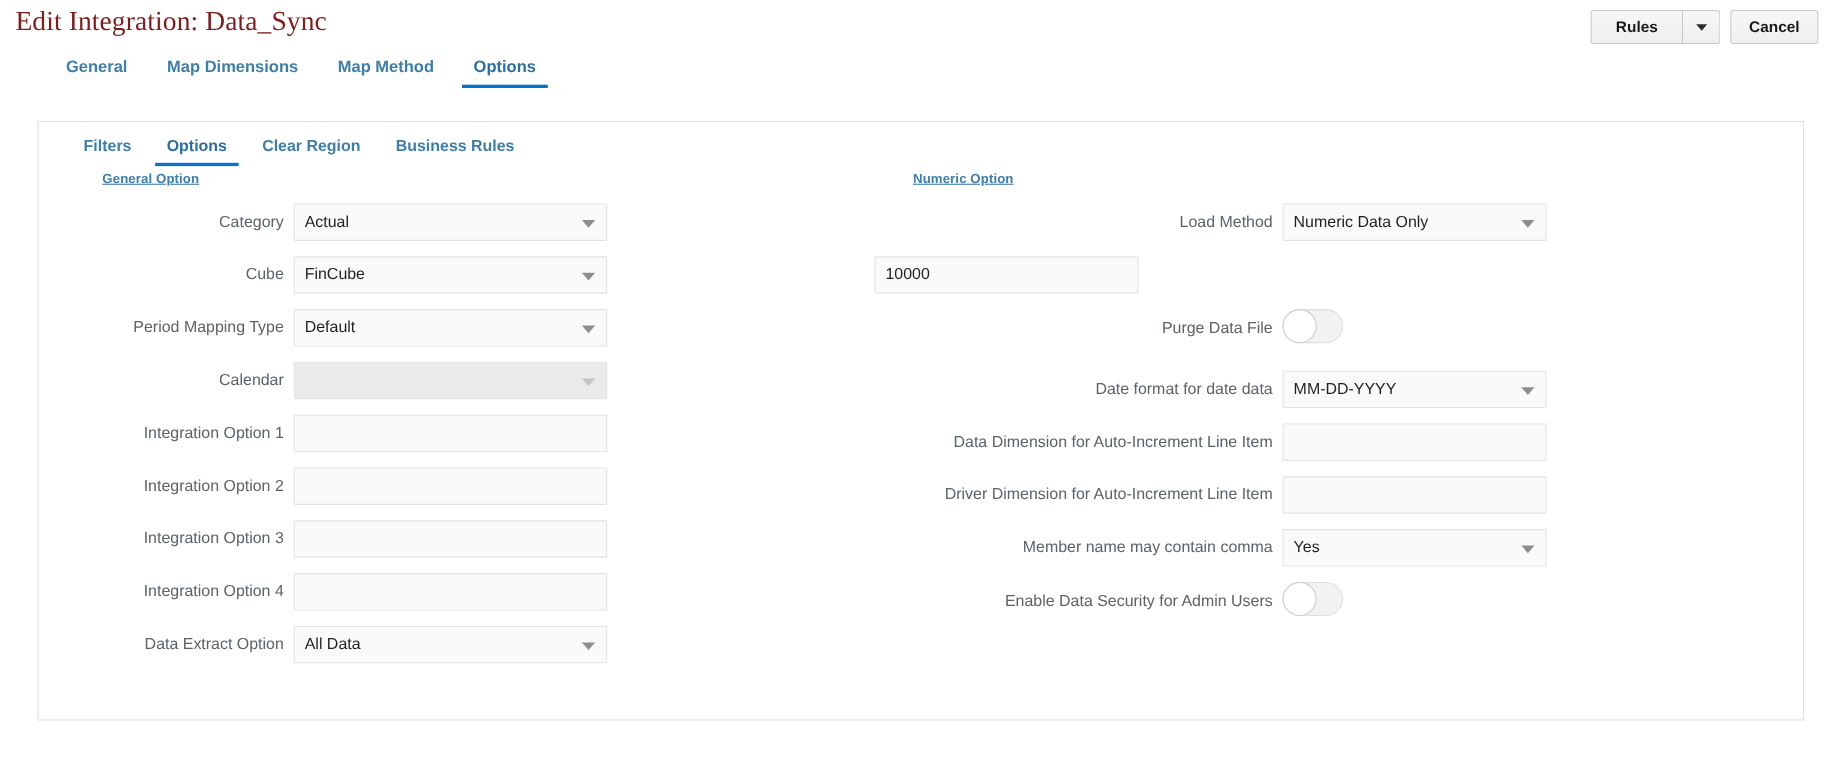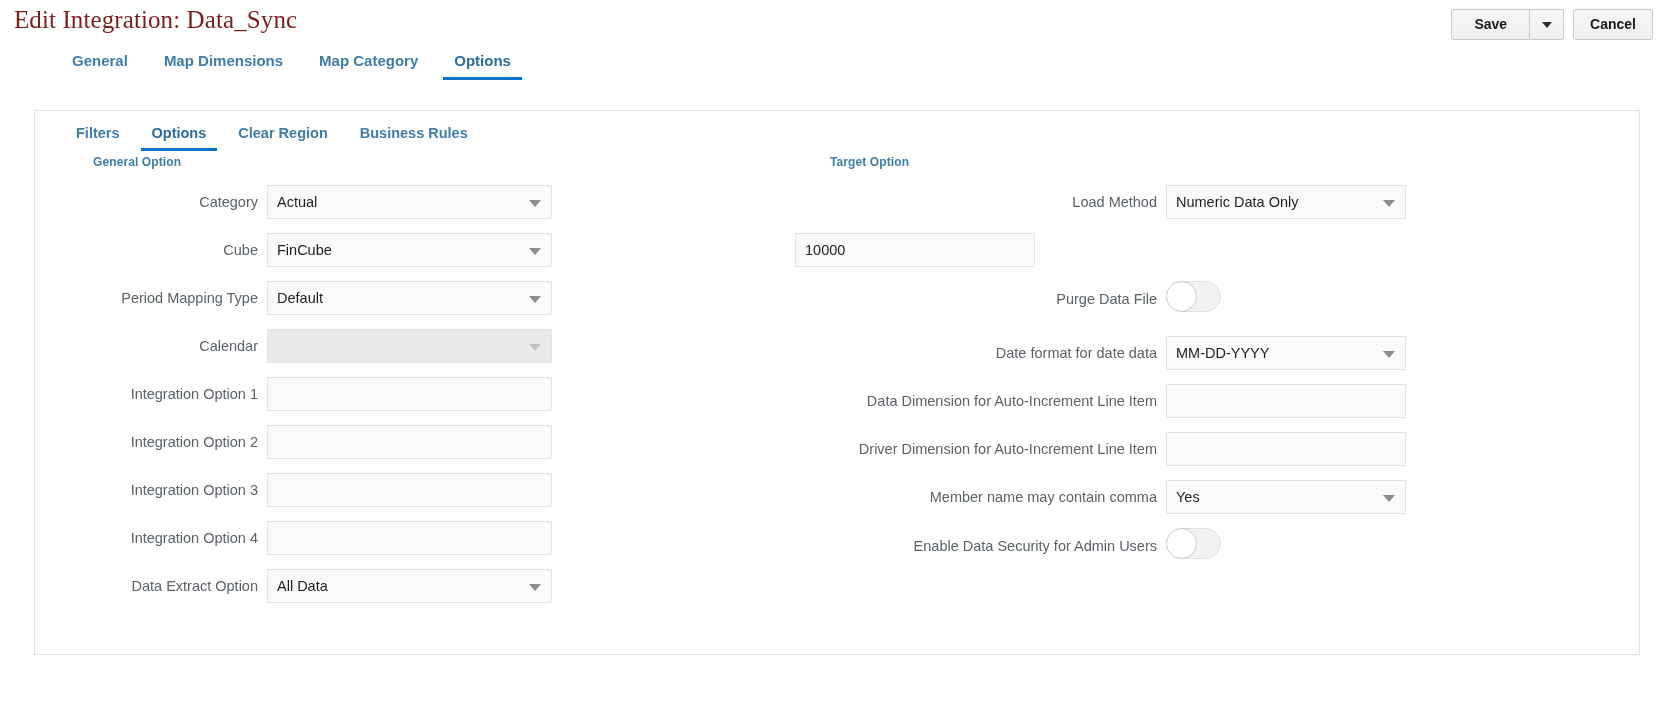--- a/index.html
+++ b/index.html
@@ -59,21 +59,21 @@
     width: 0; height: 0;
     border-left: 5px solid transparent;
     border-right: 5px solid transparent;
     border-top: 6px solid #2b2b2b;
   }
 
   
   .outer-tabs {
     position: relative;
     height: 42px;
-    padding-left: 54px;
+    padding-left: 42px;
     display: flex;
     align-items: flex-start;
     gap: 0;
   }
   .outer-tab {
     font-size: 15px;
     font-weight: bold;
     color: #3d7eaa;
     padding: 6px 18px 11px 18px;
     cursor: pointer;
@@ -123,20 +123,21 @@
     left: 5px; right: 5px; bottom: 0;
     height: 3px;
     background: #0572ce;
   }
 
   .section-title {
     font-size: 12px;
     font-weight: bold;
     color: #3d7eaa;
     letter-spacing: 0.1px;
+    text-decoration: underline;
   }
 
   .columns {
     position: relative;
     height: 470px;
   }
   .col {
     position: absolute;
     top: 0;
   }
@@ -220,32 +221,32 @@
   }
   .frow.toggle-row { margin-bottom: 20px; }
 </style>
 </head>
 <body>
 
 <div class="page-header">
   <div class="page-title">Edit Integration: Data_Sync</div>
 
   <div class="header-actions">
-    <button class="btn btn-save">Save</button>
+    <button class="btn btn-save">Rules</button>
     <button class="btn btn-split">
       <span class="caret-down"></span>
     </button>
     <button class="btn btn-cancel">Cancel</button>
   </div>
 </div>
 
 <div class="outer-tabs">
   <div class="outer-tab">General</div>
   <div class="outer-tab">Map Dimensions</div>
-  <div class="outer-tab">Map Category</div>
+  <div class="outer-tab">Map Method</div>
   <div class="outer-tab active">Options</div>
 </div>
 
 <div class="card">
 
   <div class="inner-tabs">
     <div class="inner-tab">Filters</div>
     <div class="inner-tab active">Options</div>
     <div class="inner-tab">Clear Region</div>
     <div class="inner-tab">Business Rules</div>
@@ -319,21 +320,21 @@
       <div class="frow">
         <div class="flabel">Data Extract Option</div>
         <div class="fctl">
           <input class="field select" readonly="" value="All Data" style="">
           <span class="arrow"></span>
         </div>
       </div>
     </div>
 
     <div class="col col-right">
-      <div class="section-title">Target Option</div>
+      <div class="section-title">Numeric Option</div>
 
       <div class="frow">
         <div class="flabel">Load Method</div>
         <div class="fctl">
           <input class="field select" readonly="" value="Numeric Data Only" style="">
           <span class="arrow"></span>
         </div>
       </div>
 
       <div class="frow">

